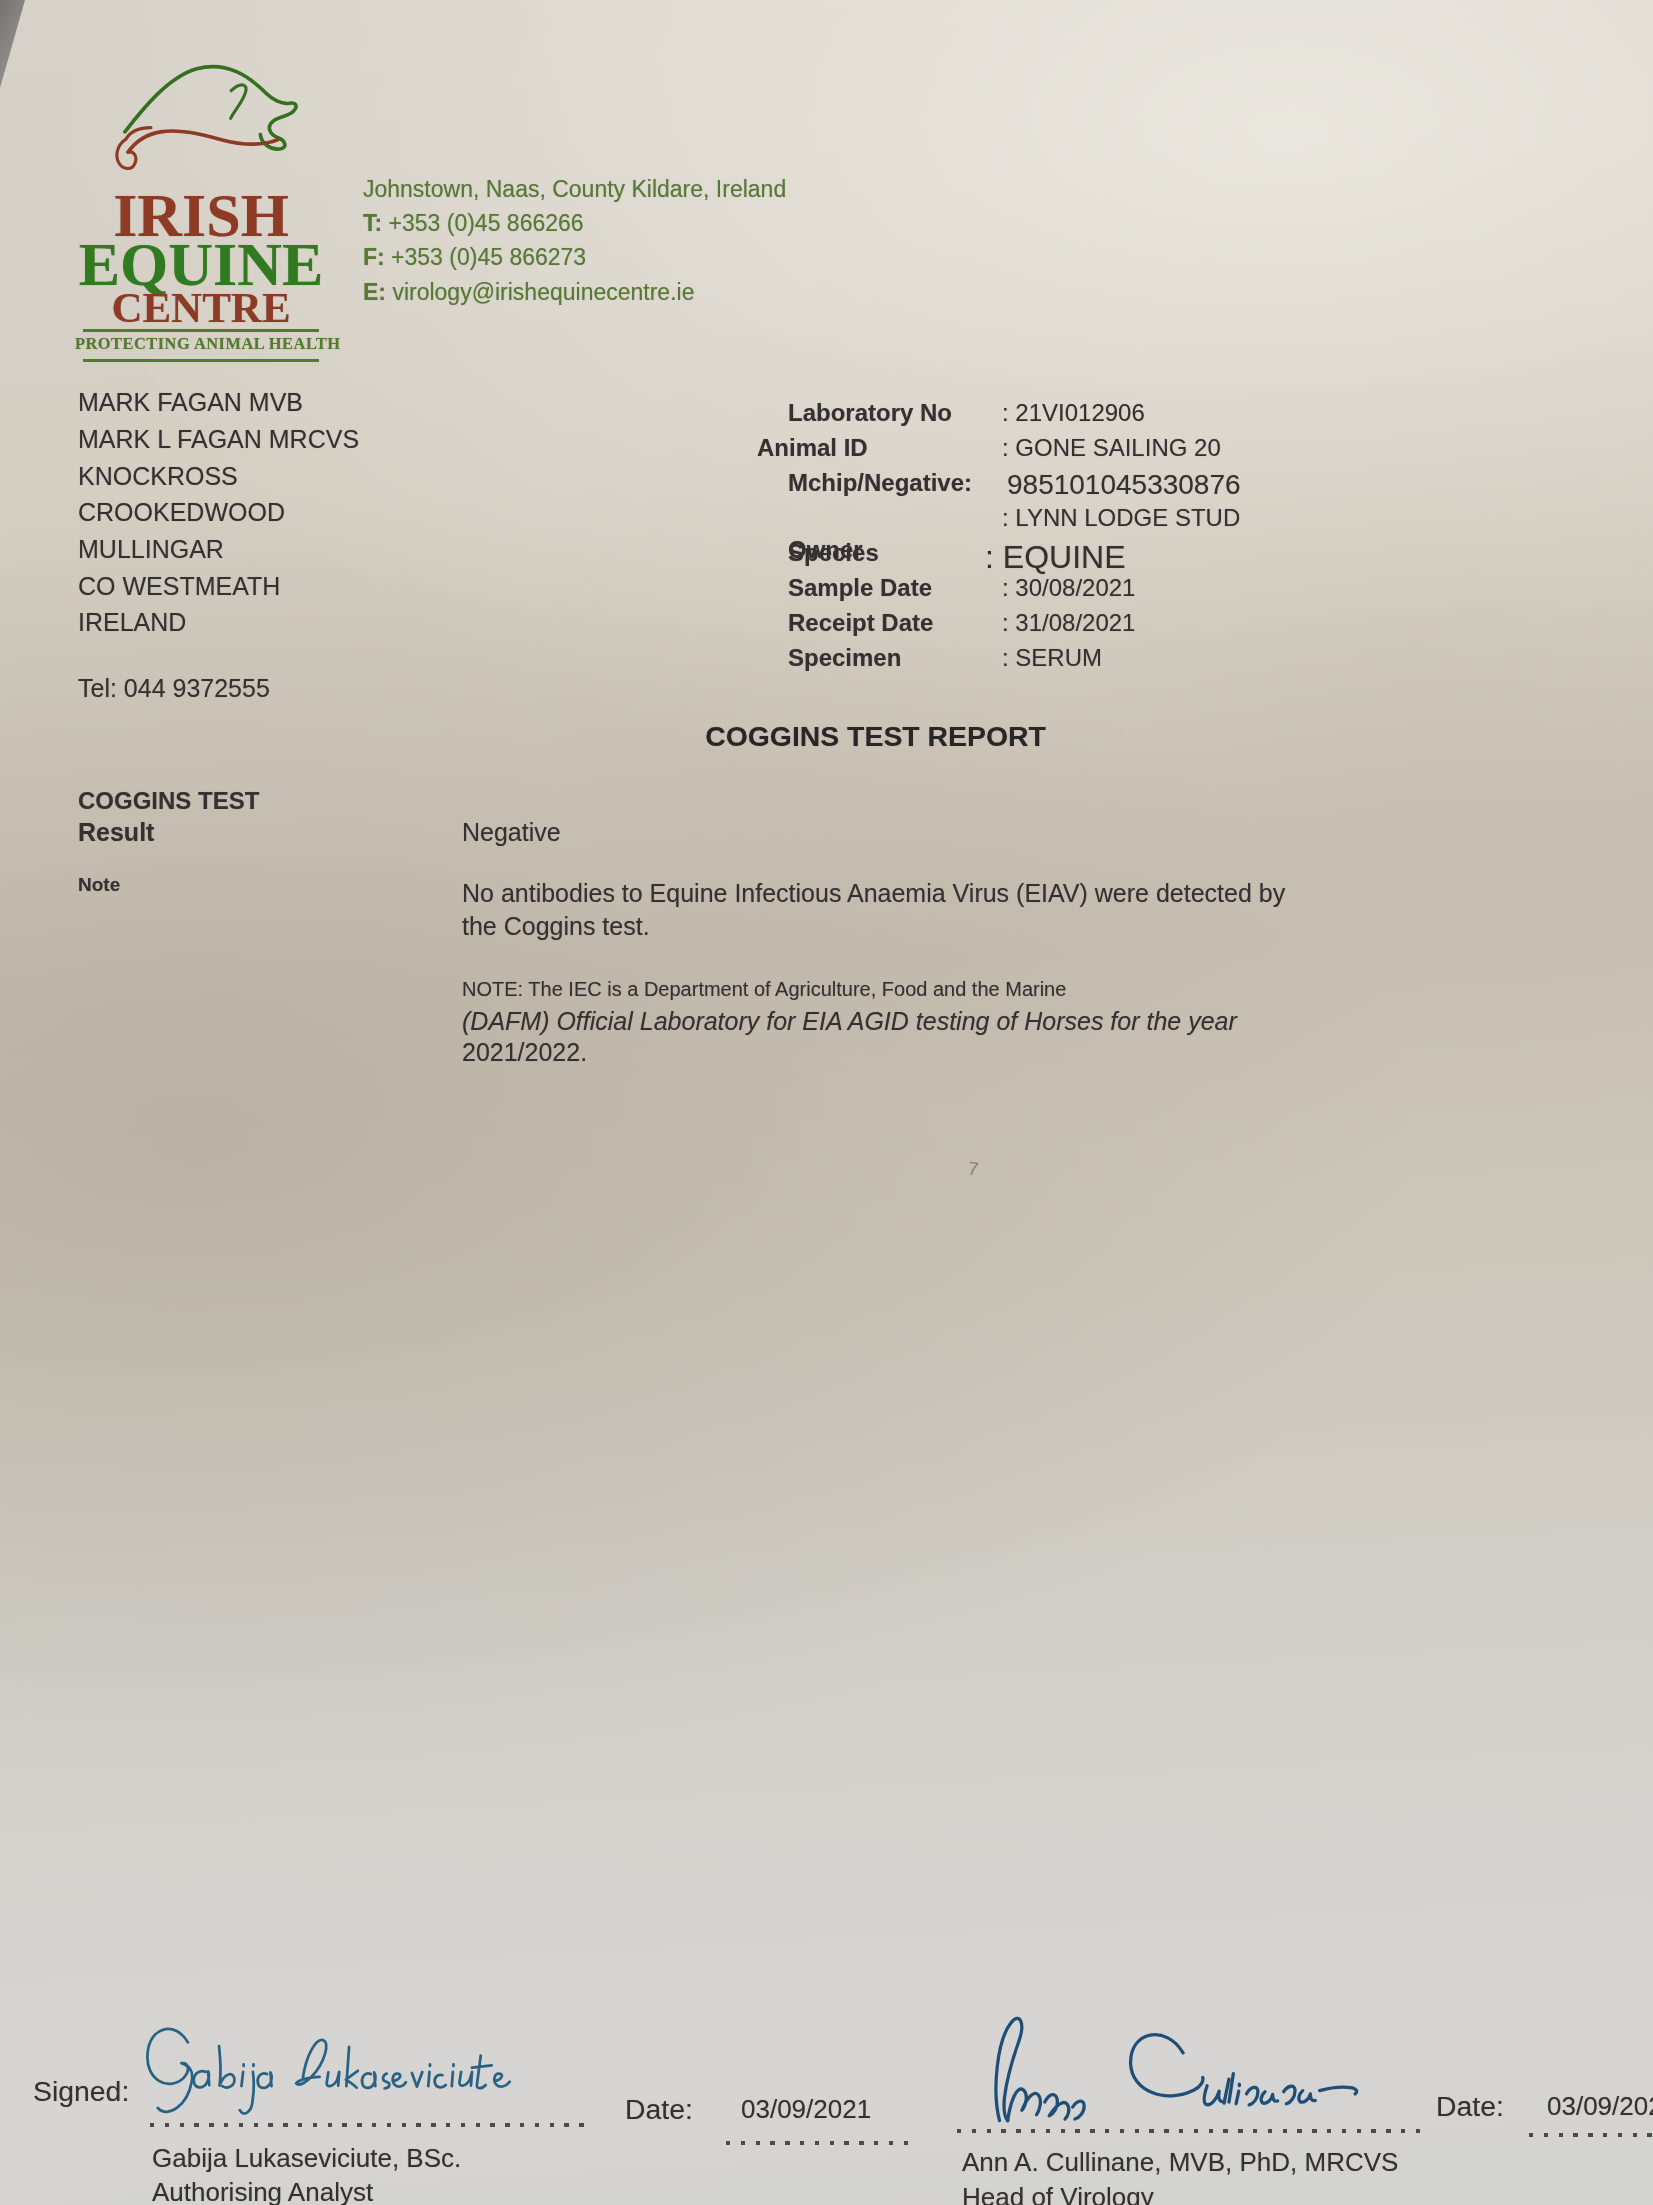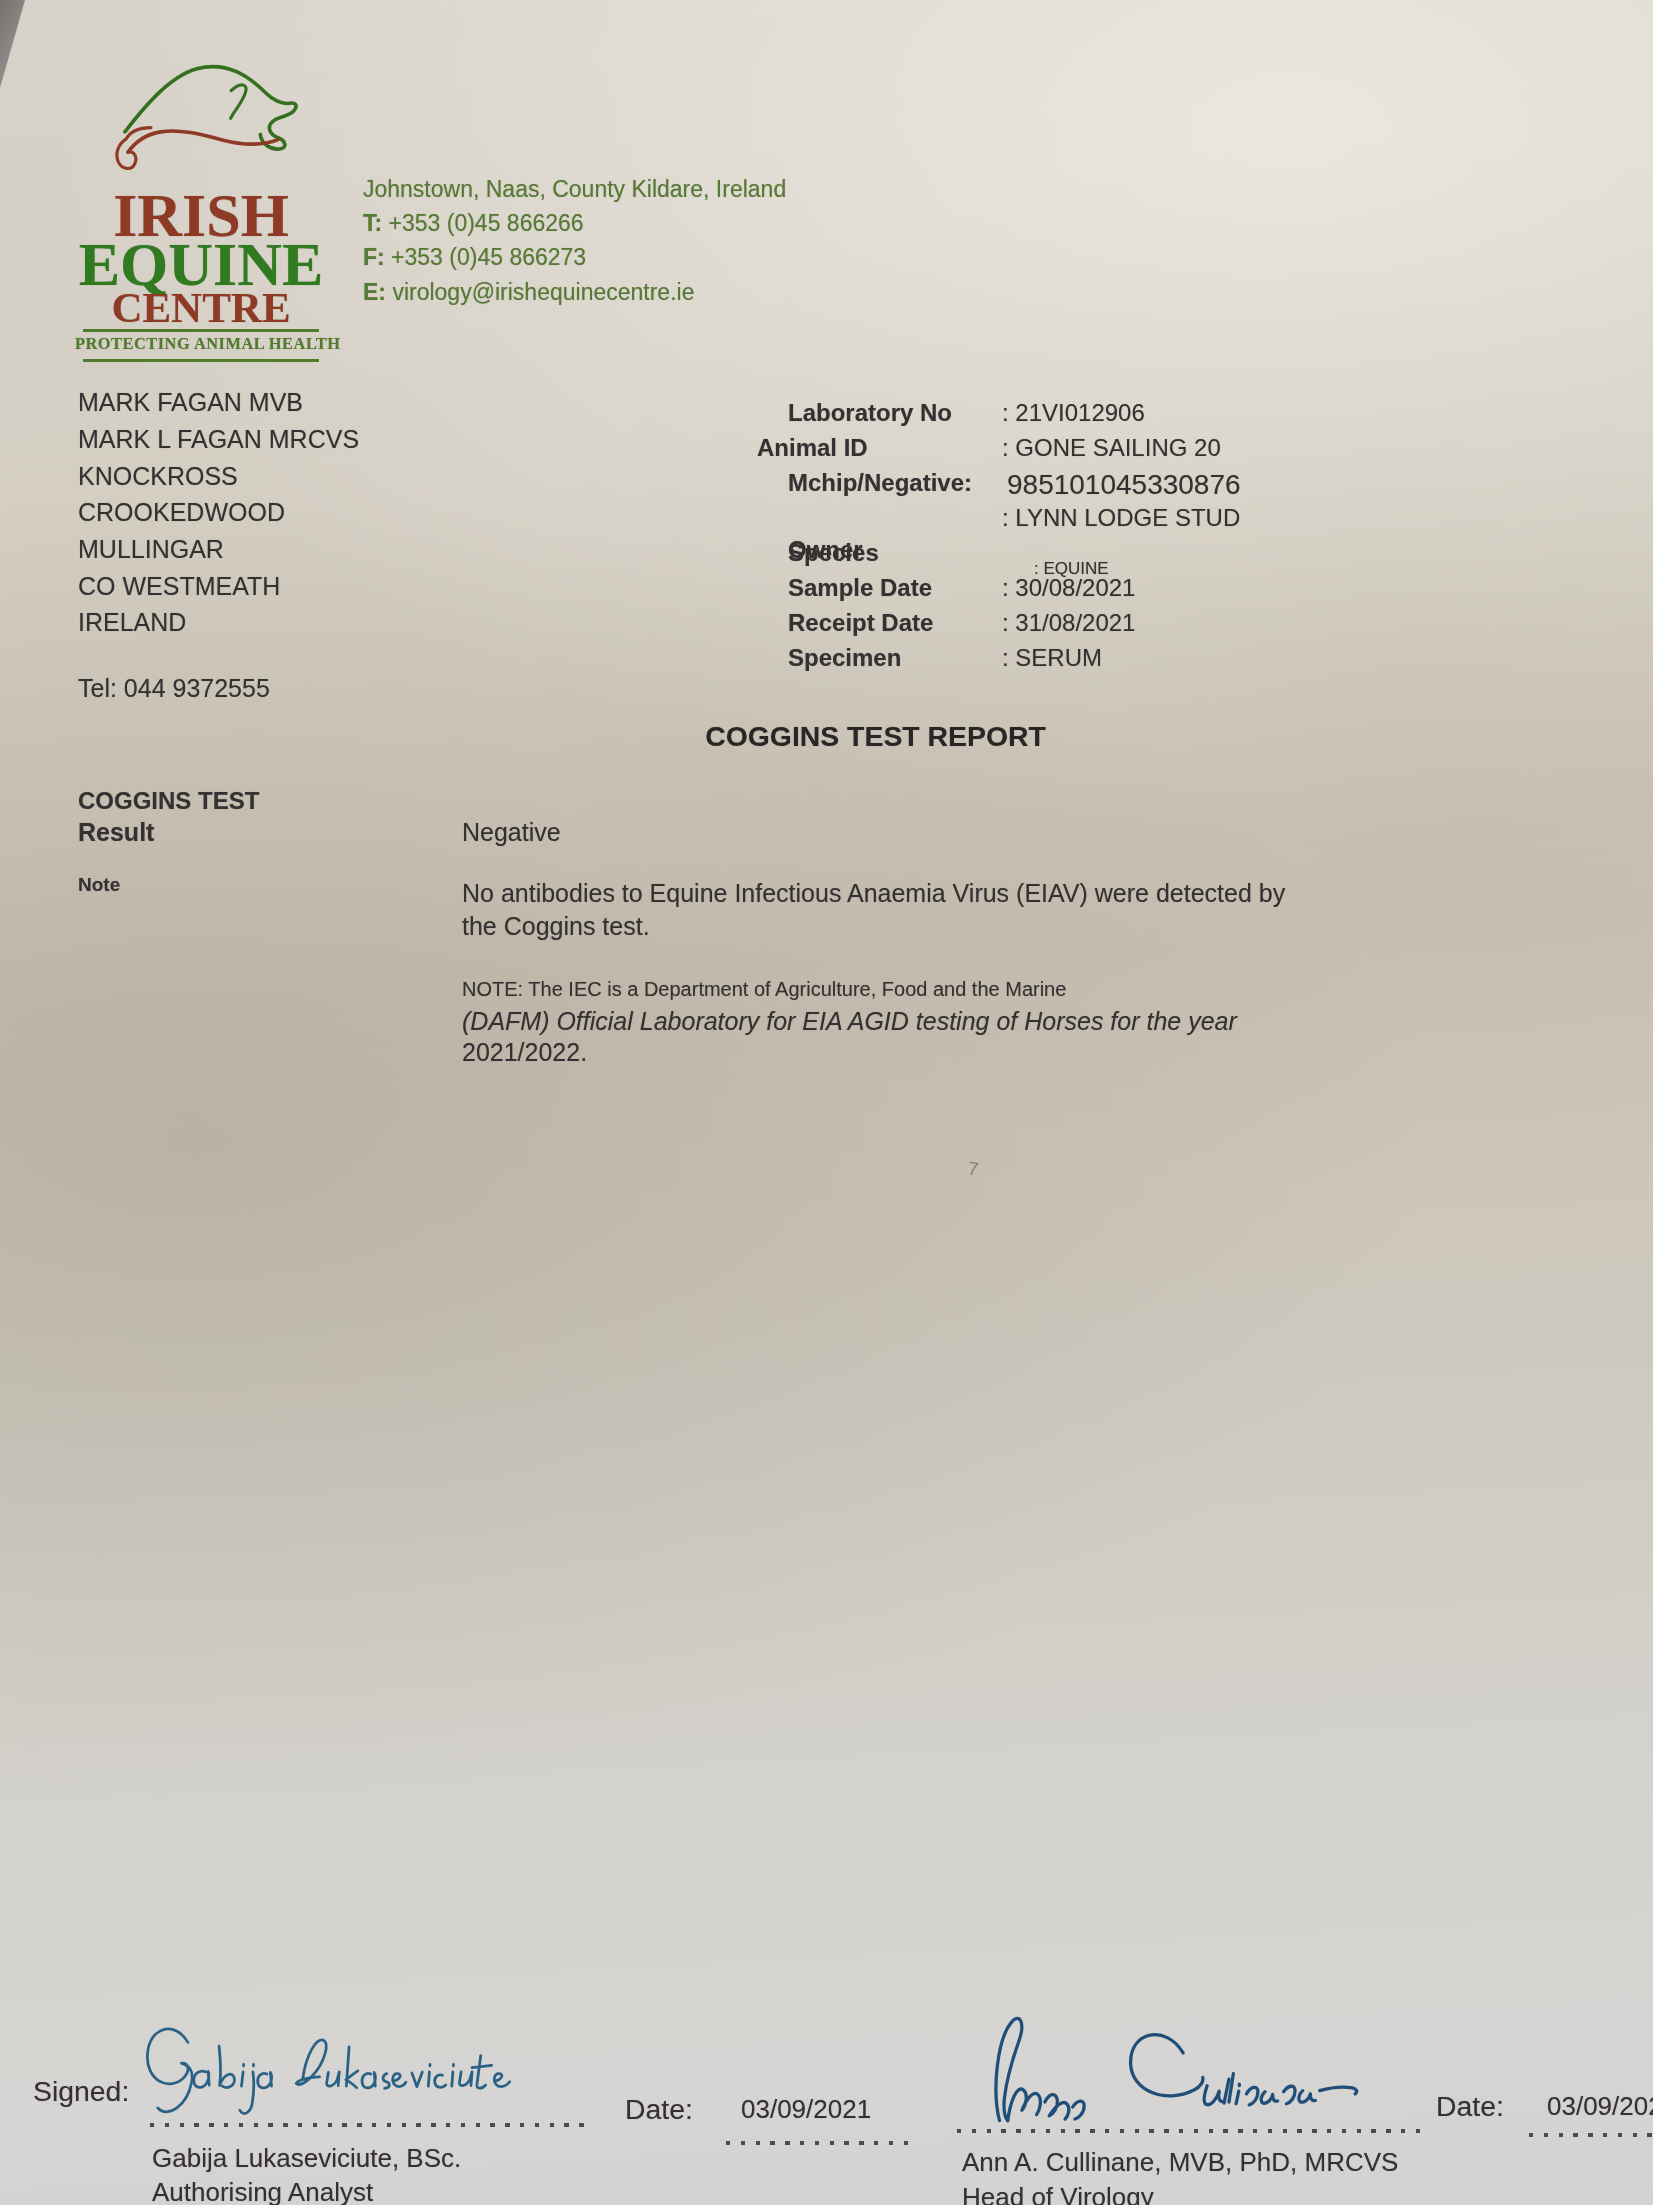--- a/index.html
+++ b/index.html
@@ -72,21 +72,21 @@
 
   <div class="abs t lab-label" style="left:788px;top:399px;font-size:24px;">Laboratory No</div>
   <div class="abs t" style="left:1002px;top:399px;font-size:24px;">: 21VI012906</div>
   <div class="abs t lab-label" style="left:748px;top:434px;font-size:24px;margin-left:9px;">Animal ID</div>
   <div class="abs t" style="left:1002px;top:434px;font-size:24px;">: GONE SAILING 20</div>
   <div class="abs t lab-label" style="left:788px;top:469px;font-size:24px;">Mchip/Negative:</div>
   <div class="abs t" style="left:1007px;top:469px;font-size:28px;">985101045330876</div>
   <div class="abs t lab-label" style="left:788px;top:504px;font-size:24px;margin-top:32px;">Owner</div>
   <div class="abs t" style="left:1002px;top:504px;font-size:24px;">: LYNN LODGE STUD</div>
   <div class="abs t lab-label" style="left:788px;top:539px;font-size:24px;">Species</div>
-  <div class="abs t" style="left:1034px;top:539px;font-size:17px;margin-top:20px;">: EQUINE</div>
+  <div class="abs t" style="left:985px;top:539px;font-size:32px;">: EQUINE</div>
   <div class="abs t lab-label" style="left:788px;top:574px;font-size:24px;">Sample Date</div>
   <div class="abs t" style="left:1002px;top:574px;font-size:24px;">: 30/08/2021</div>
   <div class="abs t lab-label" style="left:788px;top:609px;font-size:24px;">Receipt Date</div>
   <div class="abs t" style="left:1002px;top:609px;font-size:24px;">: 31/08/2021</div>
   <div class="abs t lab-label" style="left:788px;top:644px;font-size:24px;">Specimen</div>
   <div class="abs t" style="left:1002px;top:644px;font-size:24px;">: SERUM</div>
 
   <div class="abs t bold center" style="left:602px;top:720px;width:547px;font-size:28.4px;color:#2a2527;">COGGINS TEST REPORT</div>
 
   <div class="abs t bold" style="left:78px;top:787px;font-size:24px;">COGGINS TEST</div>

